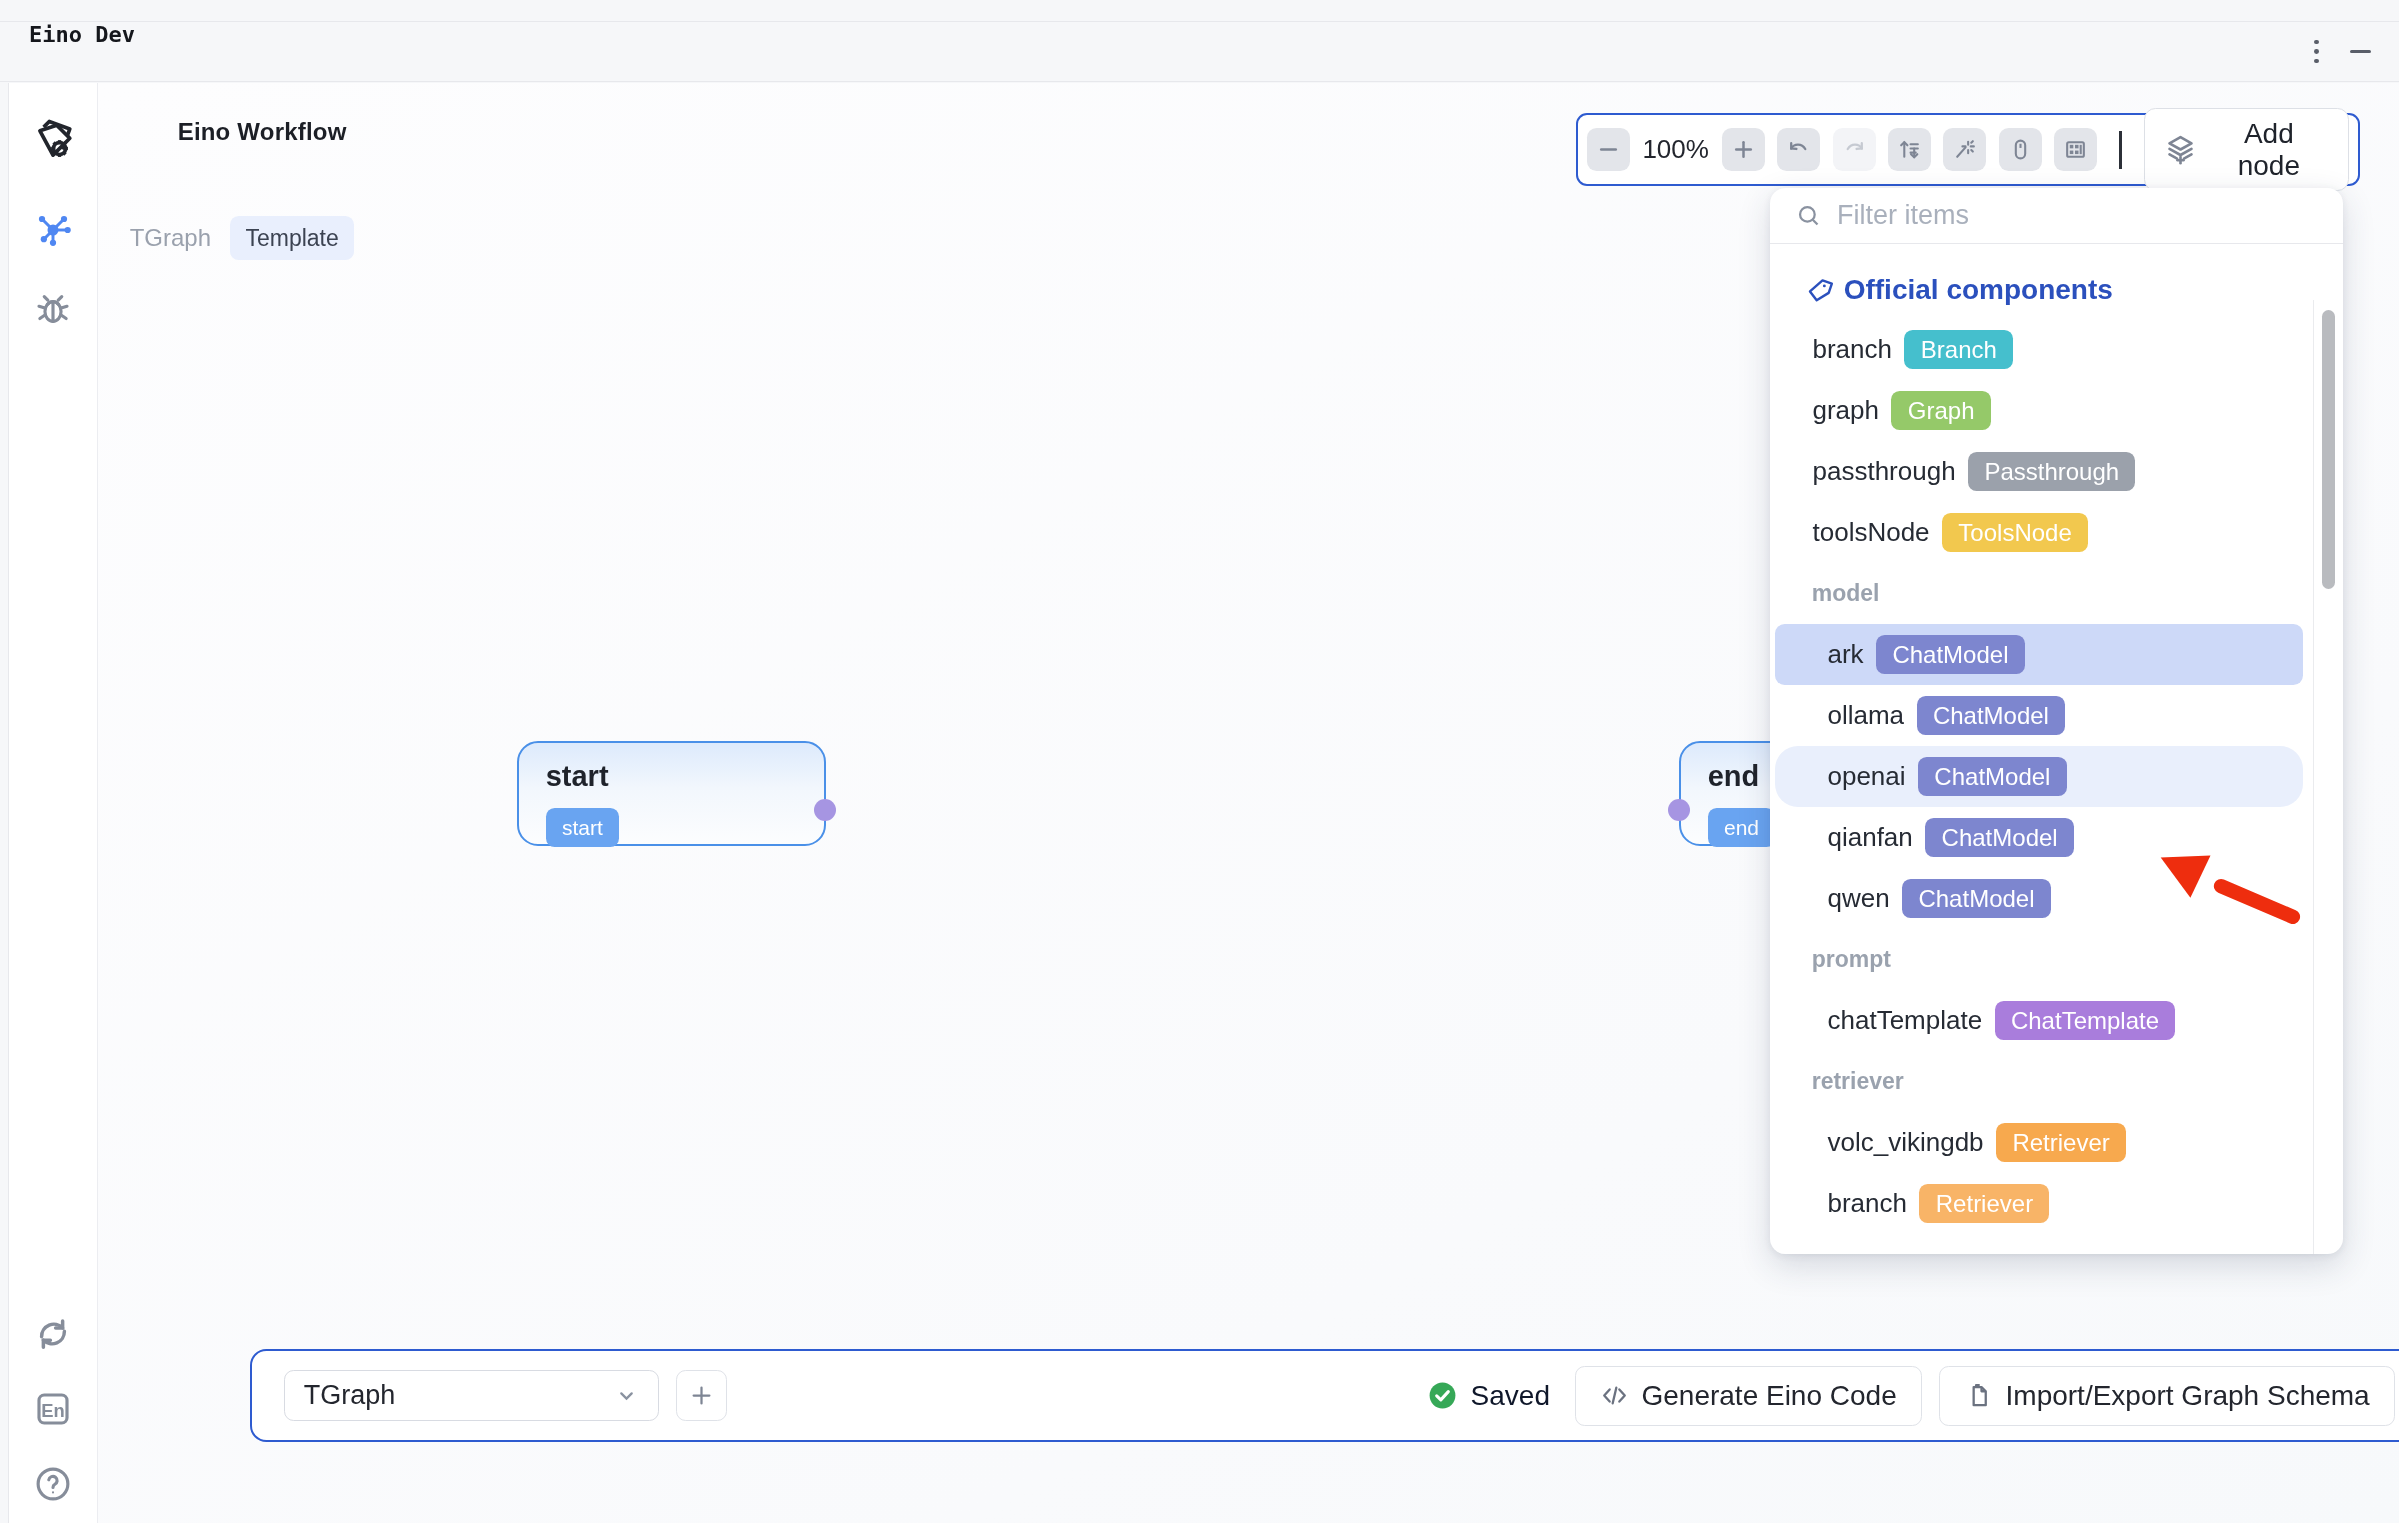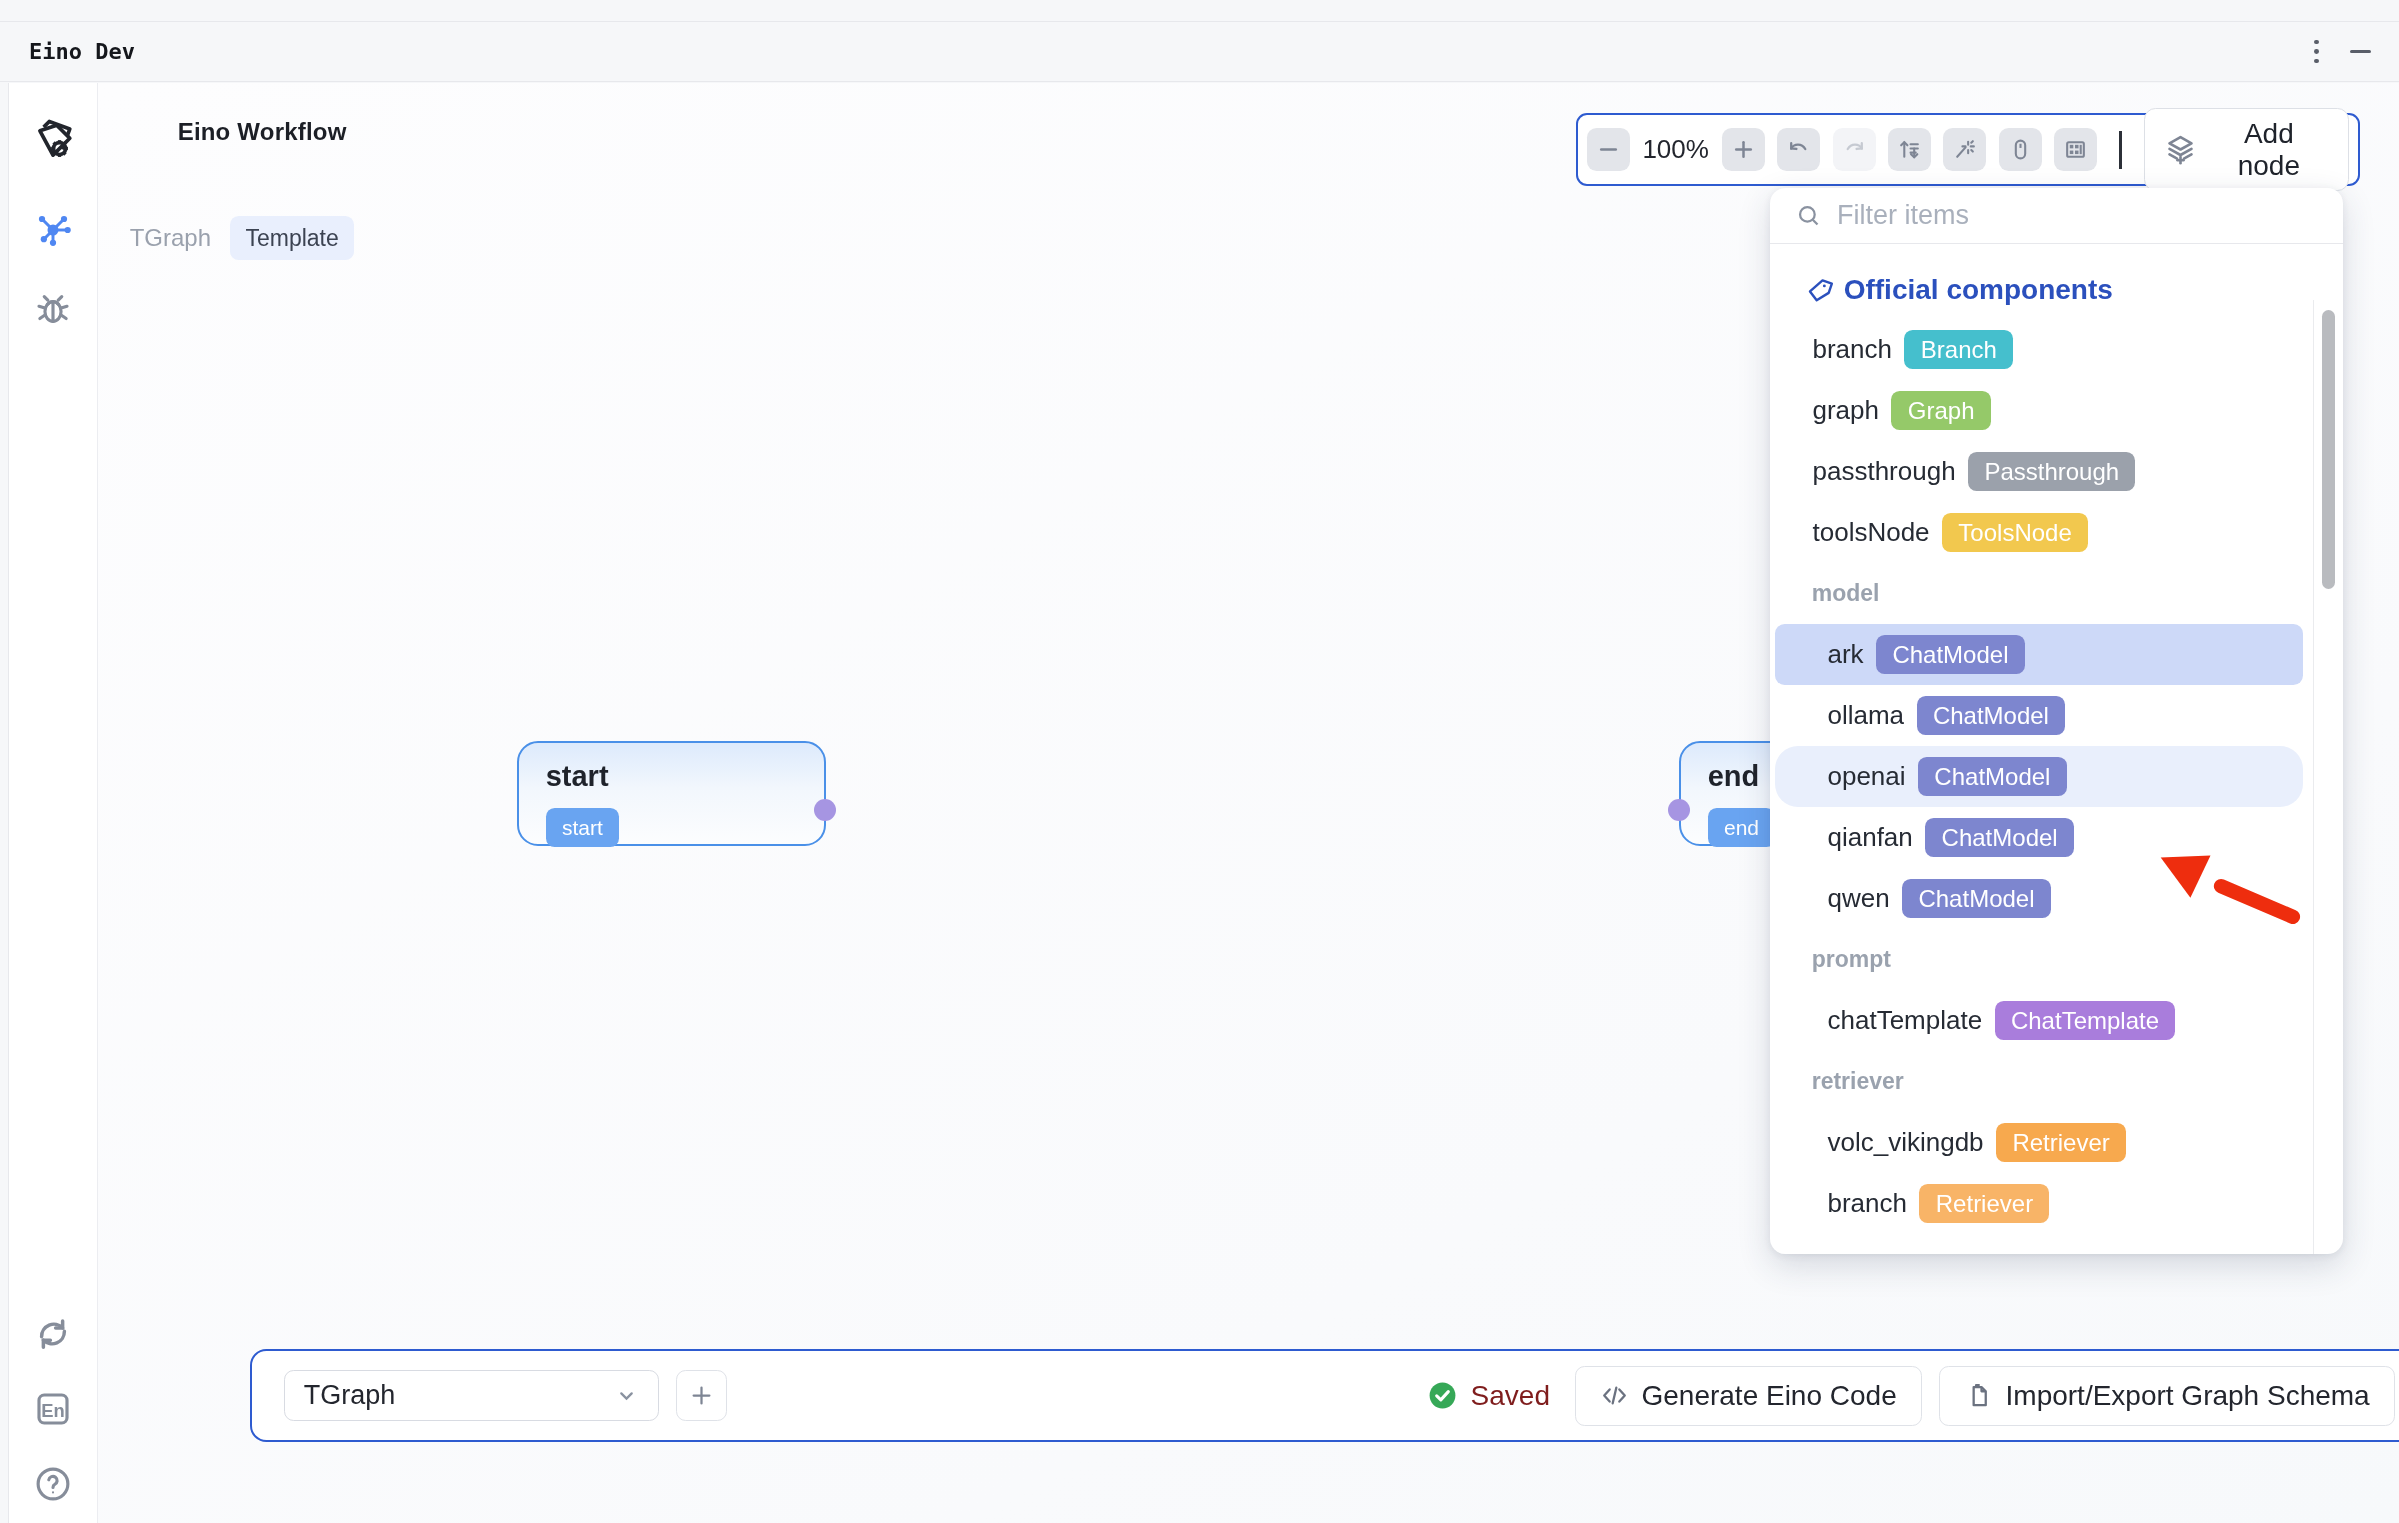--- a/index.html
+++ b/index.html
@@ -7,21 +7,21 @@
   body {
     font-family:"Liberation Sans", sans-serif;
     background:#f6f7f9;
     position:relative; overflow:hidden;
     color:#23262e;
   }
   
   .titlebar {
     position:absolute; left:0; top:21px; width:2400px; height:61px;
     background:#f6f7f9; border-top:1px solid #e7e8ec; border-bottom:1px solid #e7e8ec;
-    display:flex; align-items:center; padding:0 29px;
+    display:flex; padding:0 29px;
   }
   .titlebar-title { font-family:"DejaVu Sans Mono", monospace; font-weight:bold; font-size:22px; color:#15171c; }
   .titlebar-actions { margin-left:auto; display:flex; align-items:center; gap:25px; }
   .kebab { display:flex; flex-direction:column; gap:4.8px; padding:5.8px; cursor:pointer; }
   .kebab i { width:4.8px; height:4.8px; border-radius:50%; background:#595e69; }
   .minimize { width:21px; height:2.9px; background:#595e69; border-radius:1.9px; cursor:pointer; }
 
   
   .app { position:absolute; left:7.7px; right:0; top:83px; bottom:0; background:#fff; border-left:1px solid #e7e8ec; }
   .sidebar {
@@ -97,21 +97,21 @@
   }
   .graph-select {
     width:375px; height:51px; border:1.9px solid #d8dbe2; border-radius:9.6px;
     display:flex; align-items:center; justify-content:space-between; padding:0 19px; font-size:27px; color:#23262e; cursor:pointer; background:#fff;
   }
   .plus-btn {
     width:51px; height:51px; border:1.9px solid #dfe2e8; border-radius:9.6px; background:#fff;
     display:flex; align-items:center; justify-content:center; color:#7e8594; cursor:pointer;
   }
   .bb-spacer { flex:1; }
-  .saved { display:flex; align-items:center; gap:12.5px; font-size:28px; color:#7f1d1d; margin-right:7.7px; }
+  .saved { display:flex; align-items:center; gap:12.5px; font-size:28px; color:#0f172a; margin-right:7.7px; }
   .bb-btn {
     display:flex; align-items:center; gap:12.5px; background:#fff; border:1.9px solid #dfe2e8; border-radius:9.6px;
     height:60px; padding:0 24px; font-size:28px; color:#23262e; cursor:pointer; white-space:nowrap;
   }
   svg { display:block; }
 </style>
 </head>
 <body>
 
 <div class="titlebar">

